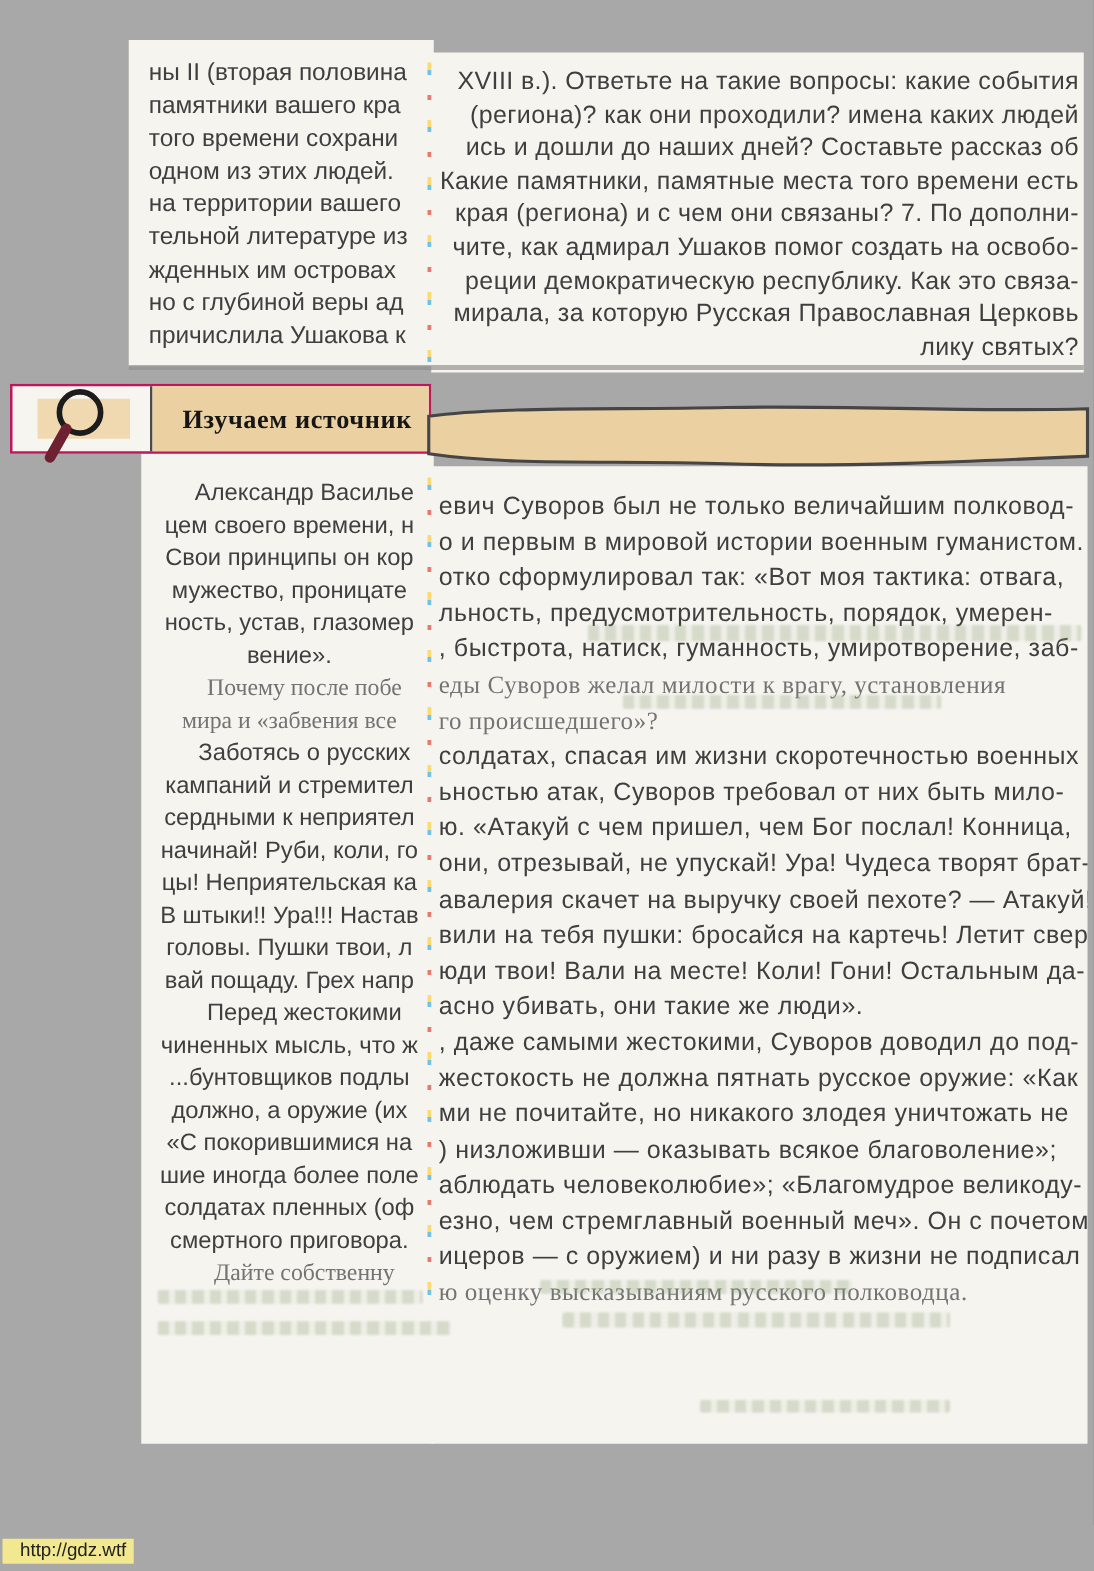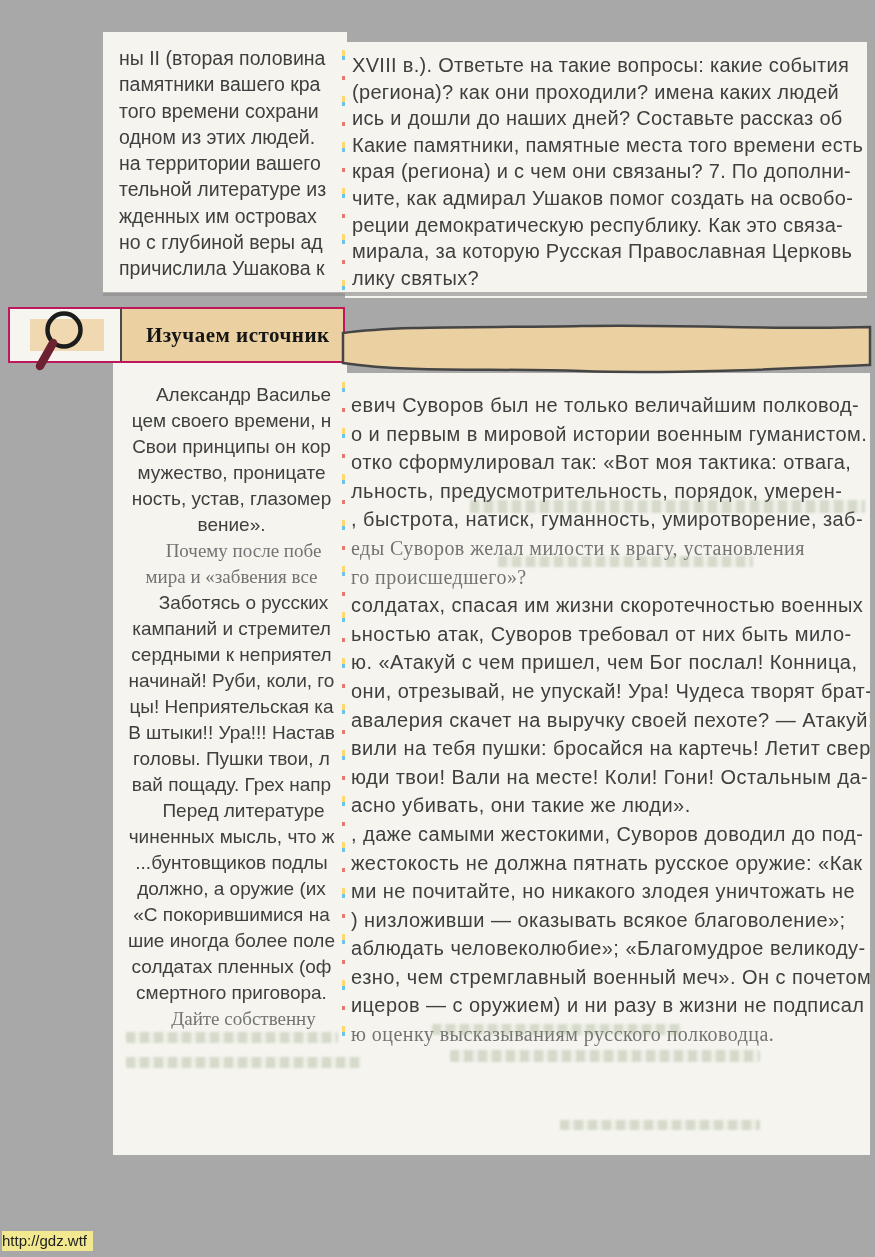--- a/index.html
+++ b/index.html
@@ -12,21 +12,21 @@
   .textcol{position:absolute;color:#3f3f3f;}
   .textcol .line{white-space:nowrap;overflow:visible;}
   .serif-line{font-family:"Liberation Serif",serif;color:#737373;}
   .indent{text-indent:24px;}
 
   
   #top-left-frag{left:103px;top:32px;width:244px;height:261px;z-index:1;overflow:hidden;}
   #top-left-text{left:16px;top:13px;font-size:19.5px;}
   #top-left-text .line{height:26.3px;line-height:26.3px;}
   #top-right-frag{left:345px;top:42px;width:522px;height:256px;z-index:2;overflow:hidden;}
-  #top-right-text{left:7px;top:10px;font-size:20px;letter-spacing:0.3px;}
+  #top-right-text{left:7px;top:10px;font-size:20px;letter-spacing:0.3px;text-align:right;}
   #top-right-text .line{height:26.6px;line-height:26.6px;}
   #top-shadow{position:absolute;left:103px;top:292px;width:764px;height:4px;
     background:#8e8e8e;opacity:.65;z-index:3;}
 
   
   #band-bar{position:absolute;left:8px;top:307px;width:337px;height:56px;
     background:#f6f5f0;border:2px solid #be185d;box-sizing:border-box;z-index:2;}
   #band-tan-chip{position:absolute;left:20px;top:10px;width:74px;height:32px;background:#f0d9b0;}
   #band-divider{position:absolute;left:110px;top:0;width:2px;height:100%;background:#4a4a4a;}
   #band-fill{position:absolute;left:112px;top:0;right:0;bottom:0;background:#ebd0a2;
@@ -59,21 +59,21 @@
   #g1{left:470px;top:500px;width:395px;height:13px;}
   #g2{left:498px;top:556px;width:255px;height:11px;}
   #g3{left:126px;top:1032px;width:212px;height:11px;}
   #g4{left:126px;top:1057px;width:235px;height:11px;}
   #g5{left:432px;top:1024px;width:250px;height:11px;}
   #g6{left:450px;top:1050px;width:310px;height:12px;}
   #g7{left:560px;top:1120px;width:200px;height:10px;}
 
   
   #watermark{position:absolute;left:2px;top:1231px;z-index:6;background:#f1e88f;
-    padding:1px 6px 2px 0;font-size:15px;color:#222;}
+    padding:1px 6px 2px 14px;font-size:15px;color:#222;}
 </style>
 </head>
 <body>
 
 <div id="canvas">
 
   <div class="paper" id="top-left-frag">
     <div class="textcol" id="top-left-text">
         <div class="line">ны II (вторая половина</div>
         <div class="line">памятники вашего кра</div>
@@ -128,21 +128,21 @@
         <div class="line serif-line indent">Почему после побе</div>
         <div class="line serif-line">мира и «забвения все</div>
         <div class="line indent">Заботясь о русских</div>
         <div class="line">кампаний и стремител</div>
         <div class="line">сердными к неприятел</div>
         <div class="line">начинай! Руби, коли, го</div>
         <div class="line">цы! Неприятельская ка</div>
         <div class="line">В штыки!! Ура!!! Настав</div>
         <div class="line">головы. Пушки твои, л</div>
         <div class="line">вай пощаду. Грех напр</div>
-        <div class="line indent">Перед литературе</div>
+        <div class="line indent">Перед жестокими</div>
         <div class="line">чиненных мысль, что ж</div>
         <div class="line">...бунтовщиков подлы</div>
         <div class="line">должно, а оружие (их</div>
         <div class="line">«С покорившимися на</div>
         <div class="line">шие иногда более поле</div>
         <div class="line">солдатах пленных (оф</div>
         <div class="line">смертного приговора.</div>
         <div class="line serif-line indent">Дайте собственну</div>
       </div>
   </div>

